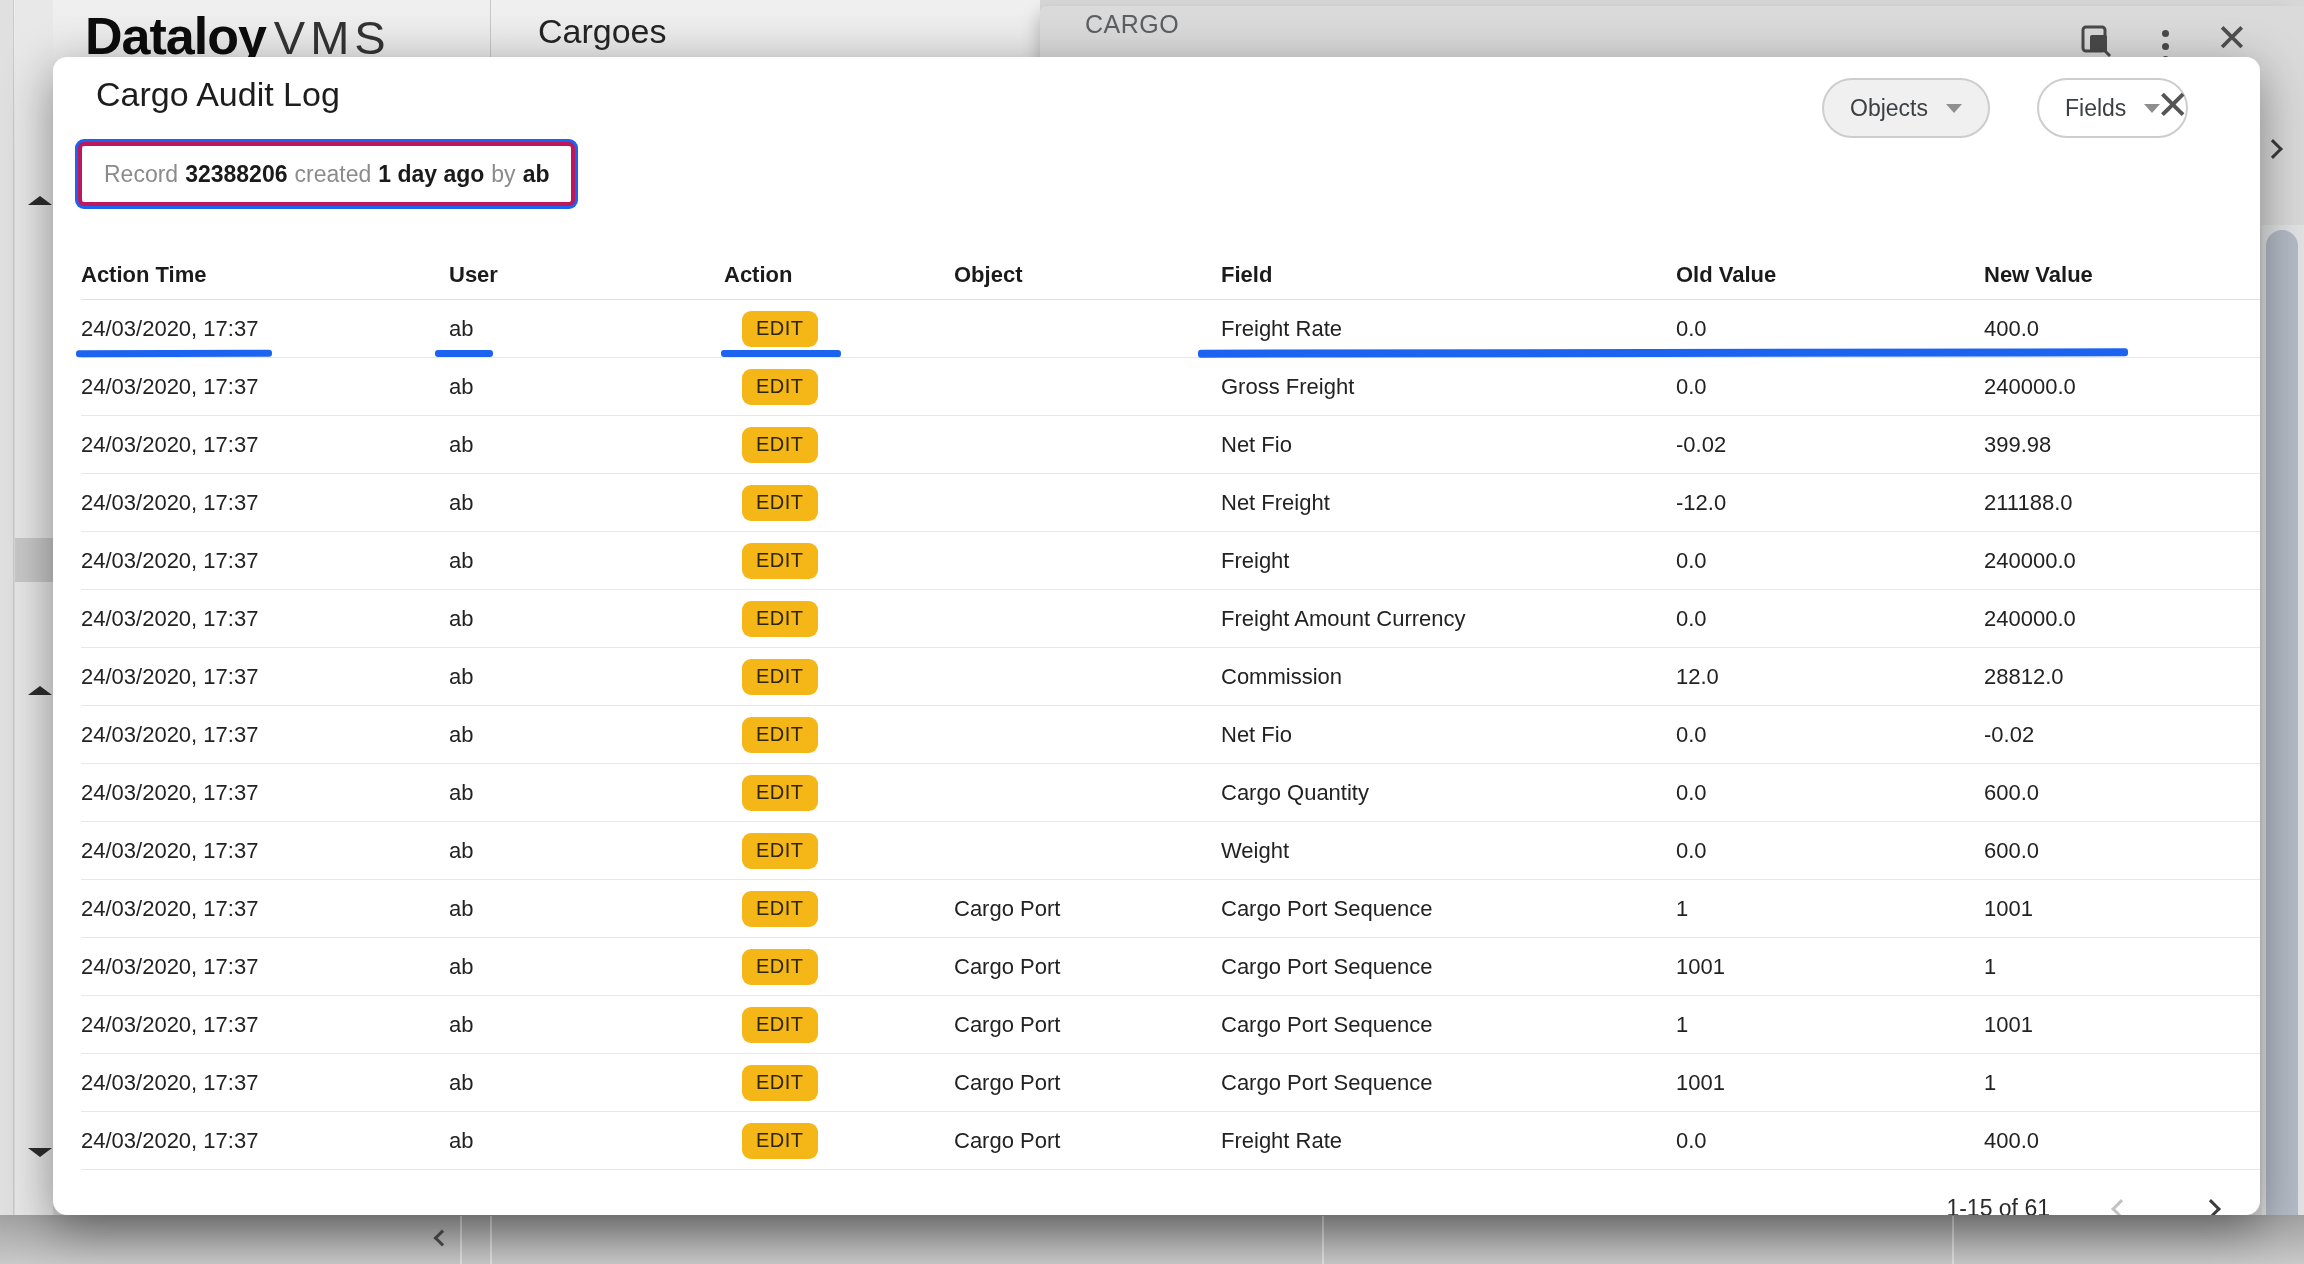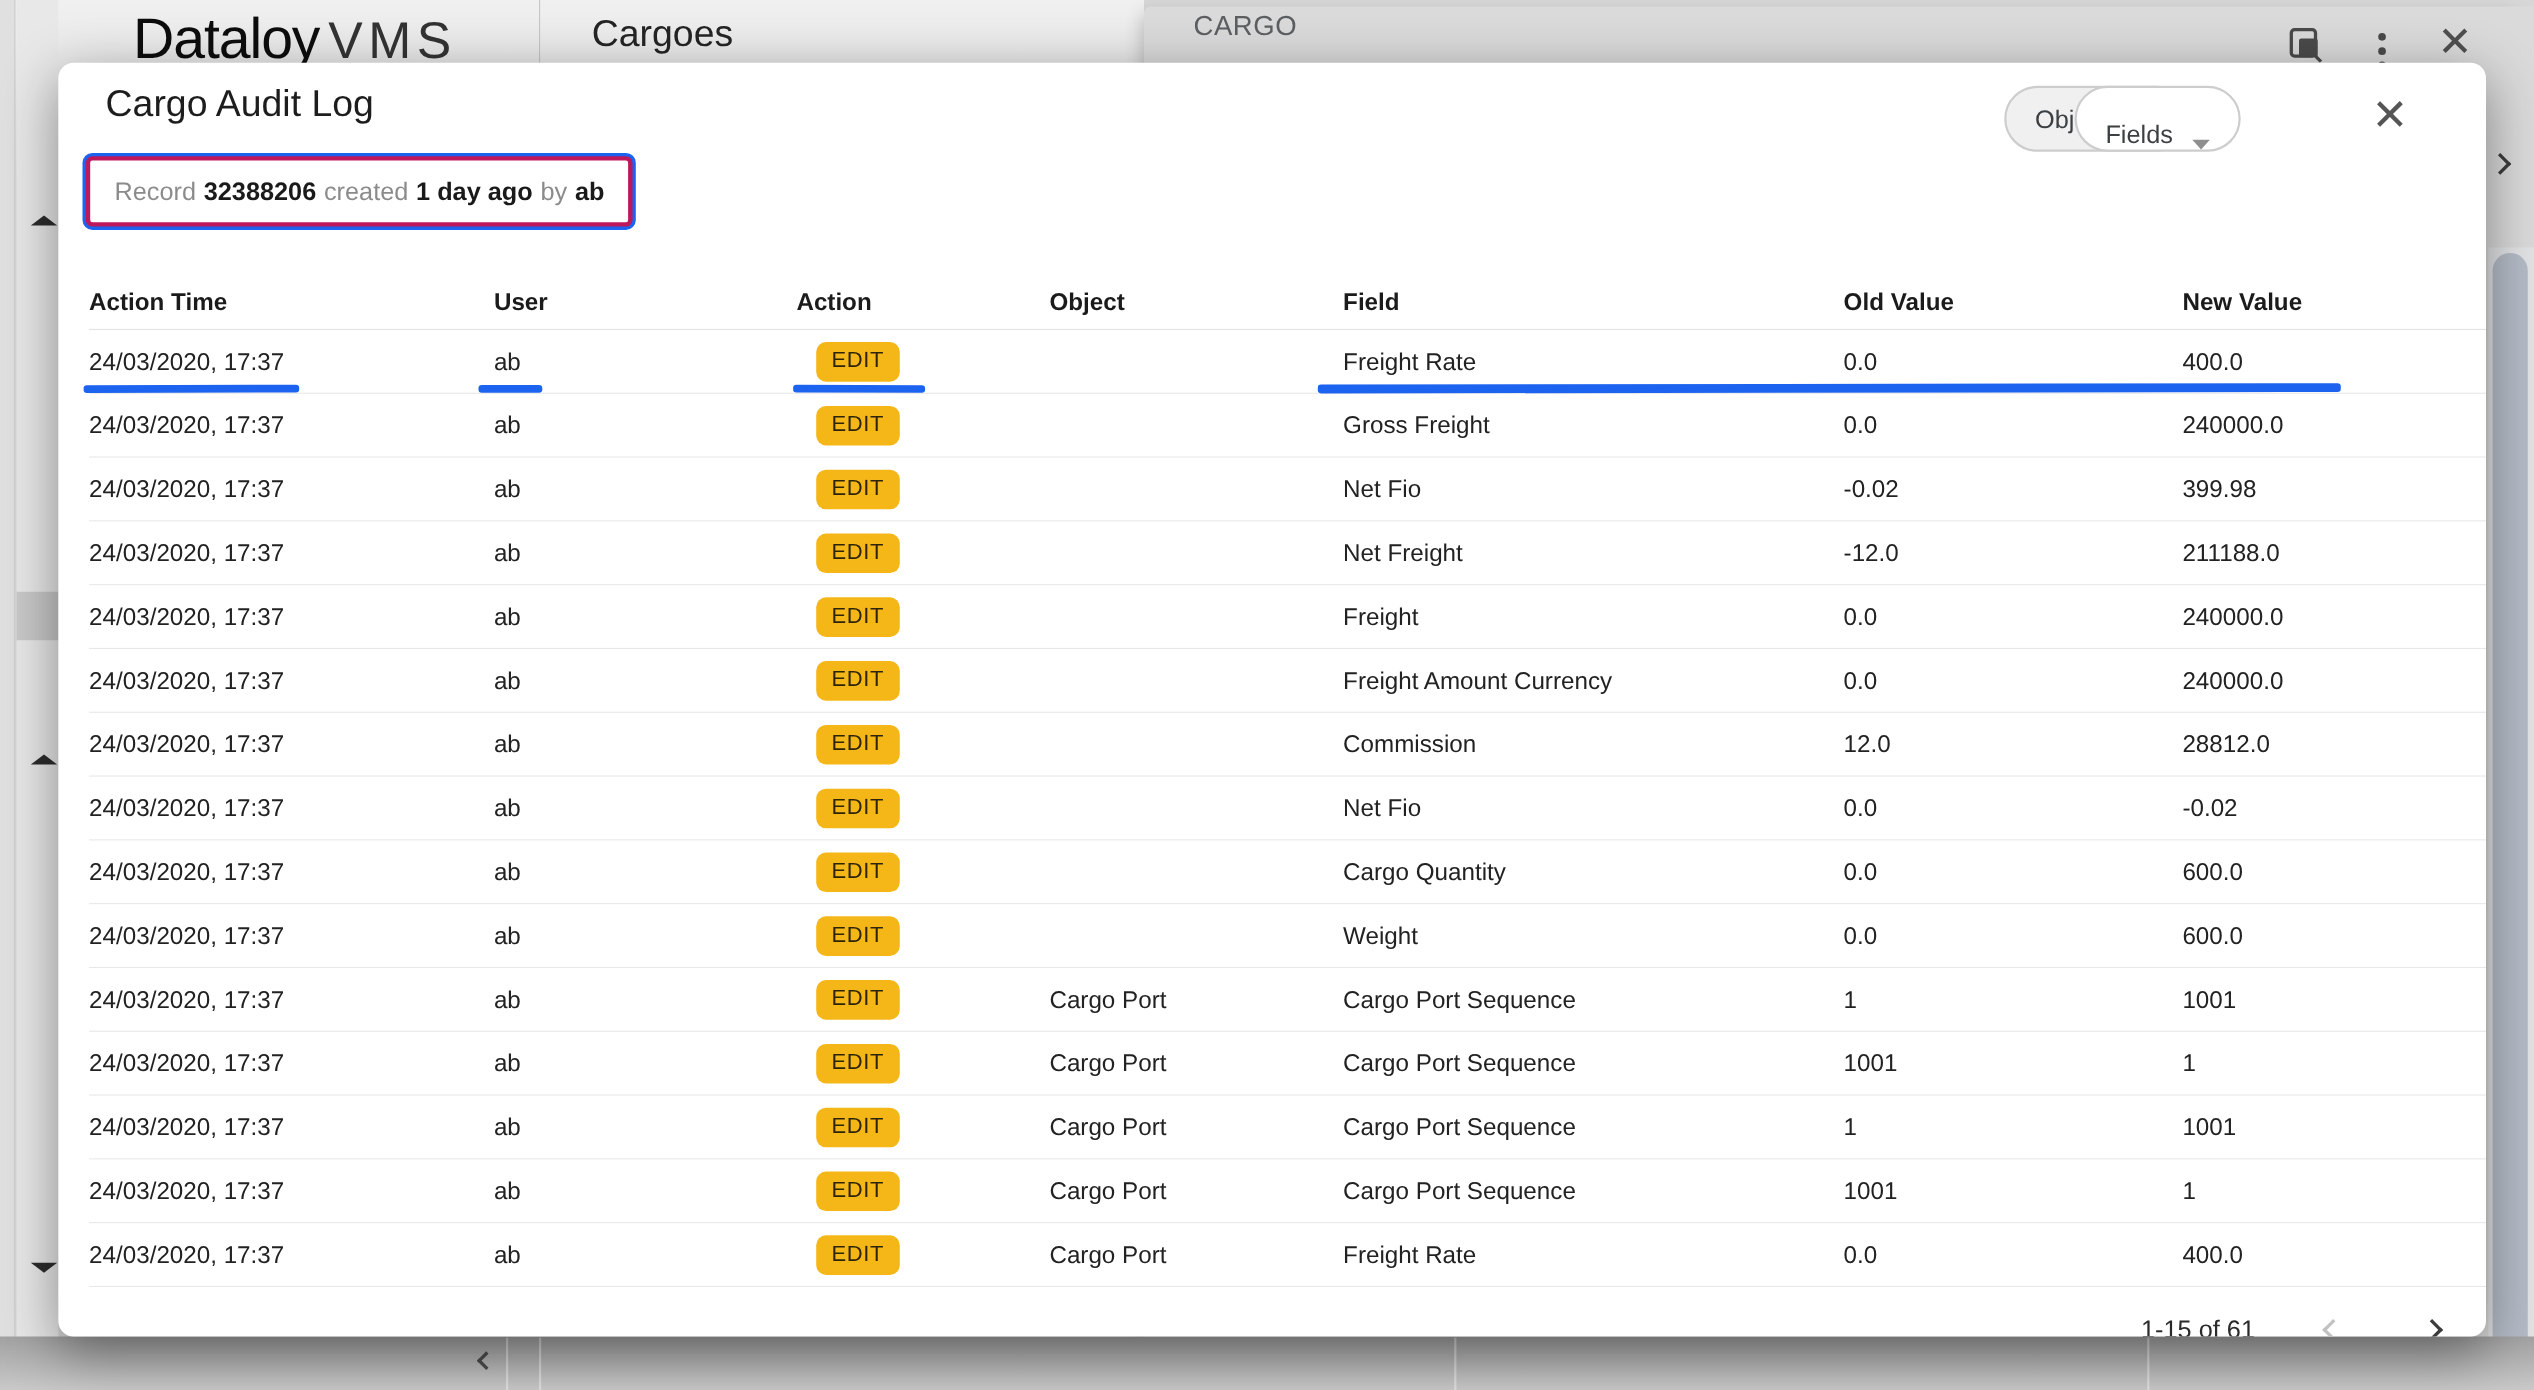--- a/index.html
+++ b/index.html
@@ -5,21 +5,21 @@
   * { margin:0; padding:0; box-sizing:border-box; }
   html,body { width:2304px; height:1264px; overflow:hidden; }
   body { font-family:"Liberation Sans","DejaVu Sans",sans-serif; color:#1f1f1f; }
   .stage { position:relative; width:2304px; height:1264px; background:#d7d7d7; overflow:hidden; }
 
   
   .top-band { position:absolute; left:0; top:0; width:1040px; height:160px;
               background:linear-gradient(#f0f0f0,#dcdcdc); }
   .band-divider { position:absolute; left:490px; top:0; width:1px; height:160px; background:#c6c6c6; }
   .brand { position:absolute; left:85px; top:6px; white-space:nowrap; }
-  .brand-main { font-size:52px; font-weight:400; letter-spacing:-1px; color:#0d0d0d;margin-left:36px; }
+  .brand-main { font-size:52px; font-weight:700; letter-spacing:-1px; color:#0d0d0d; }
   .brand-suffix { font-size:47px; font-weight:400; letter-spacing:5px; color:#333; margin-left:8px; }
   .page-title { position:absolute; left:538px; top:12px; font-size:34px; color:#242424; }
   .cargo-panel { position:absolute; left:1040px; top:6px; width:1264px; height:1258px;
                  background:#dadada; box-shadow:-10px 0 16px -8px rgba(0,0,0,.22);
                  border-top-left-radius:6px; }
   .panel-title { position:absolute; left:1085px; top:10px; font-size:25px; color:#5c5f62; letter-spacing:.5px; }
   .icon-copy { position:absolute; left:2076px; top:22px; }
   .icon-kebab { position:absolute; left:2162px; top:30px; display:flex; flex-direction:column; gap:6px; }
   .icon-kebab i { width:7px; height:7px; border-radius:50%; background:#4a4a4a; }
   .icon-x-bg { position:absolute; left:2216px; top:16px; font-size:38px; color:#4f4f4f; }
@@ -45,21 +45,21 @@
   .chev.left { transform:rotate(-135deg); }
   .chev.disabled { border-color:#c2c2c2; }
 
   
   .modal { position:absolute; left:53px; top:57px; width:2207px; height:1158px; background:#fff;
            border-radius:14px; box-shadow:0 14px 50px rgba(0,0,0,.42); overflow:hidden; z-index:10; }
   .m-title { position:absolute; left:43px; top:18px; font-size:34px; color:#1d1d1d; }
   .pill { position:absolute; top:21px; height:60px; display:flex; align-items:center; padding:0 26px;
           border:2px solid #cdcdcd; border-radius:32px; font-size:23px; color:#3c4043; cursor:pointer; }
   .pill-objects { left:1769px; background:#f0f0f0; }
-  .pill-fields { left:1833px; background:#fff;align-items:flex-end; }
+  .pill-fields { left:1984px; background:#fff; }
   .dd-tri { width:0; height:0; border-left:8px solid transparent; border-right:8px solid transparent;
             border-top:9px solid #8f8f8f; margin-left:18px; }
   .m-close { position:absolute; left:2103px; top:28px; font-size:40px; color:#555; cursor:pointer; line-height:1; }
 
   .record-banner { position:absolute; left:25px; top:85px; height:64px; display:inline-flex; align-items:center;
                    padding:0 22px; background:#fff; border:4px solid #be185d; box-shadow:0 0 0 3px #1C63F0;
                    border-radius:6px; font-size:23px; white-space:nowrap; }
   .record-banner .lbl { color:#8b8b8b; }
   .record-banner .val { color:#1a1a1a; font-weight:700; }
   .record-banner span { margin-right:7px; }

